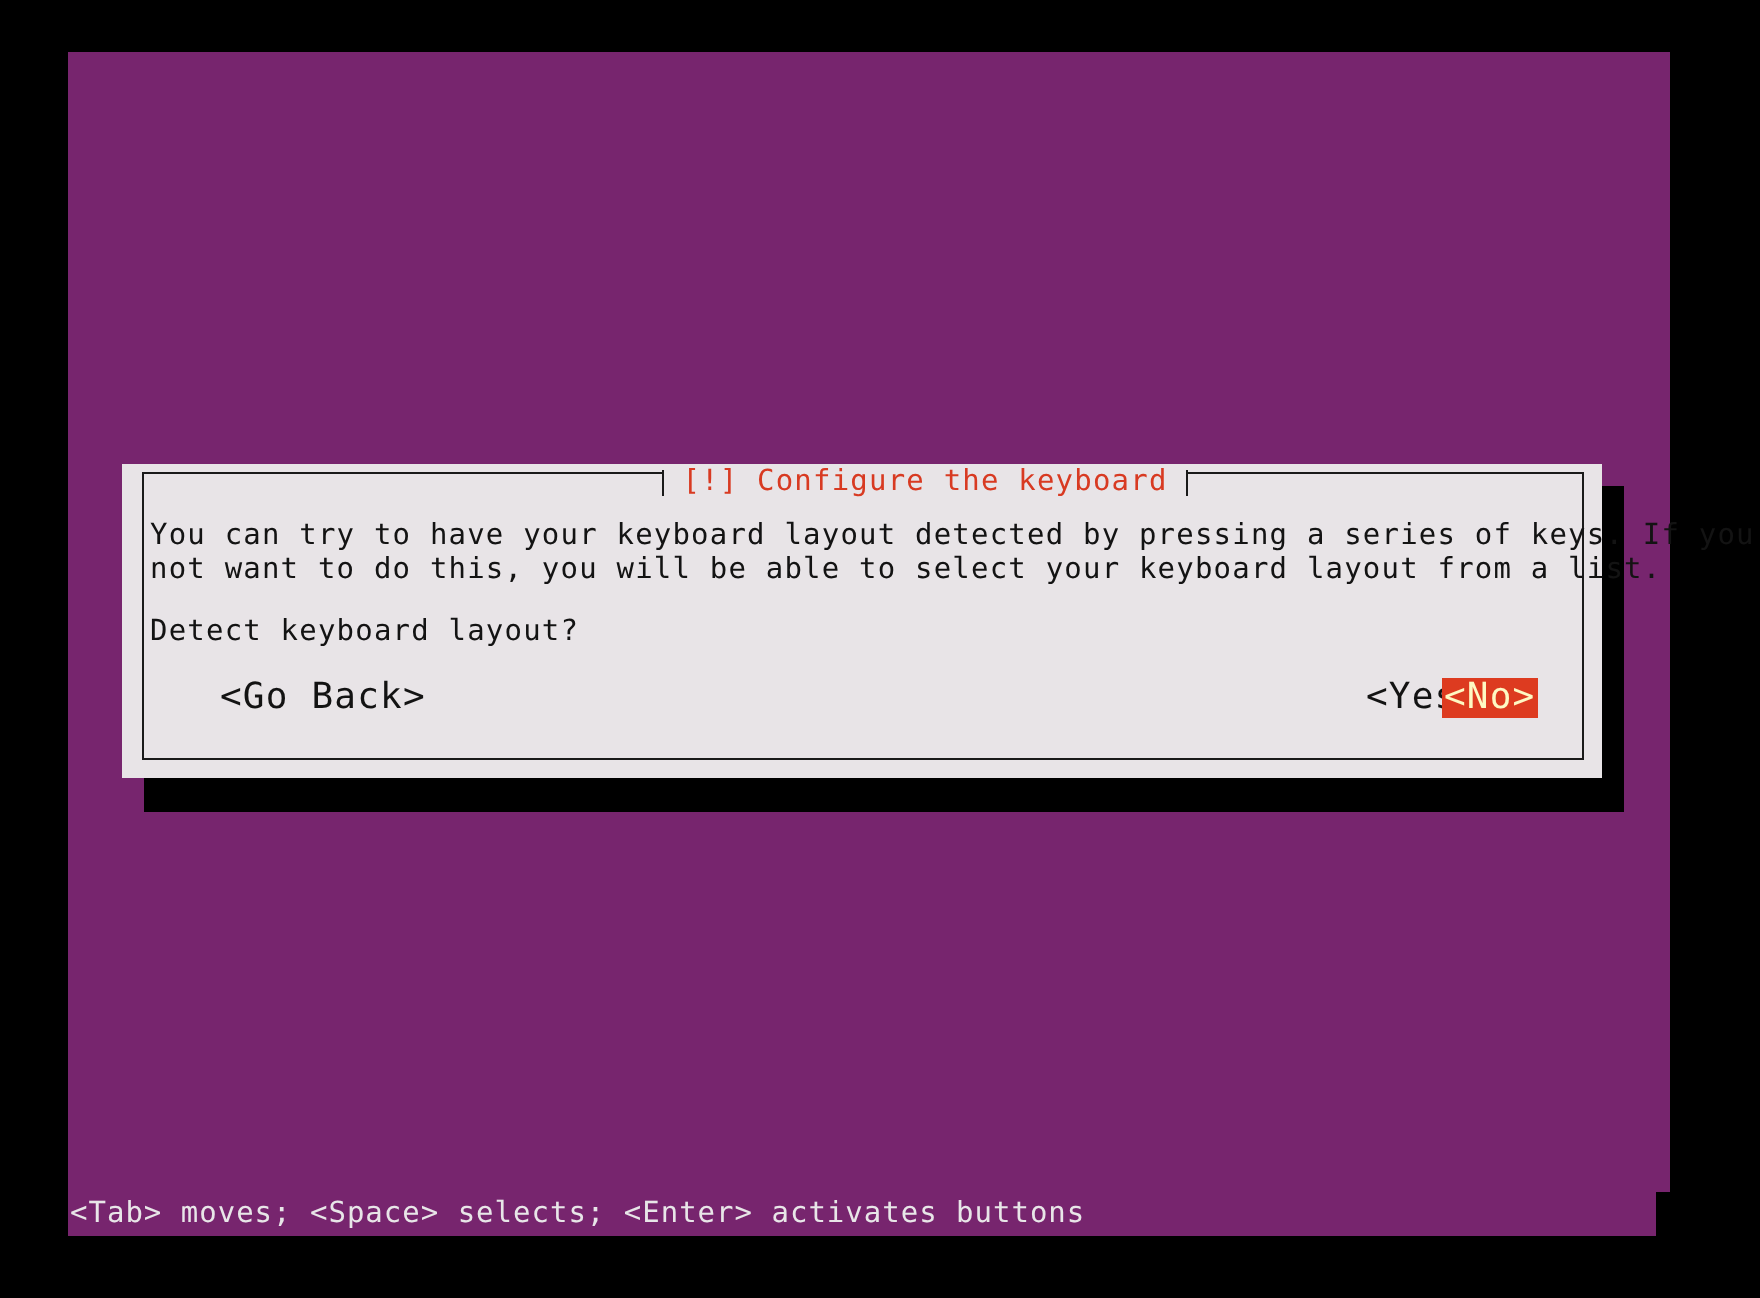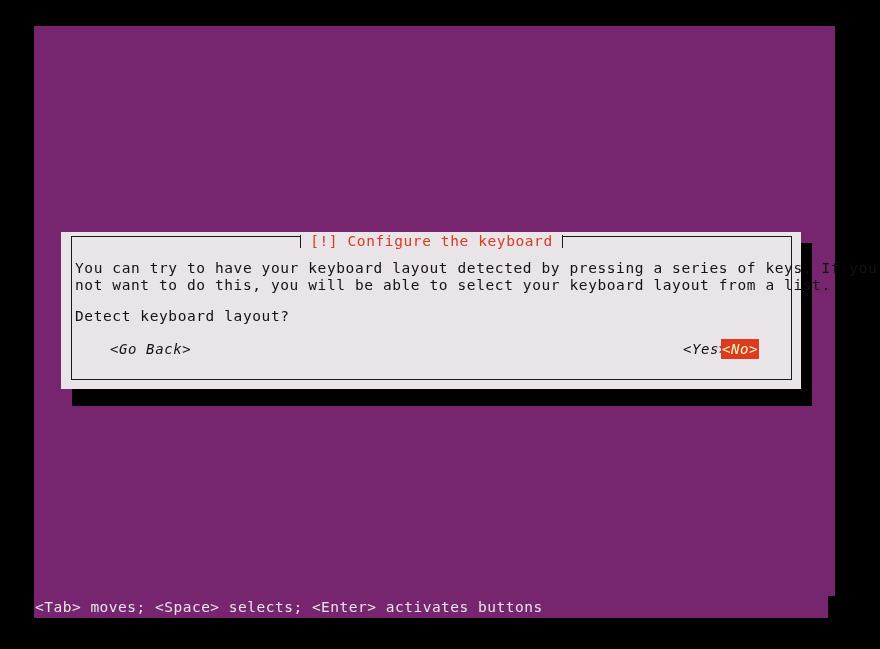--- a/index.html
+++ b/index.html
@@ -85,20 +85,21 @@
   
   #titlebar {
     position: absolute;
     left: 10px;
     top: 0px;
     width: 721px;
     height: 19px;
     display: flex;
     align-items: center;
     justify-content: center;
+    padding-left: 31px;
   }
   #titlebar .tick {
     width: 1px;
     height: 13px;
     background: #1a1a1a;
     flex: 0 0 auto;
   }
   #dialog-title {
     color: #d83a22;
     background: #e8e4e7;
@@ -142,28 +143,27 @@
   
   #button-row {
     position: absolute;
     left: 0;
     top: 81px;
     width: 100%;
     height: 20px;
   }
   .btn {
     position: absolute;
-    font-size: 14px;
+    font-size: 18px;
     line-height: 20px;
     letter-spacing: 0.6px;
     white-space: pre;
     color: #131313;
     background: transparent;
     padding: 0 1px;
-    font-style: italic;
   }
   #btn-goback  { left: 36px; }
   #btn-yes     { left: 575px; margin-left: 34px; }
   #btn-no {
     left: 648px;
     background: #dd3b20;
     color: #fef9c3;
   }
 </style>
 </head>

